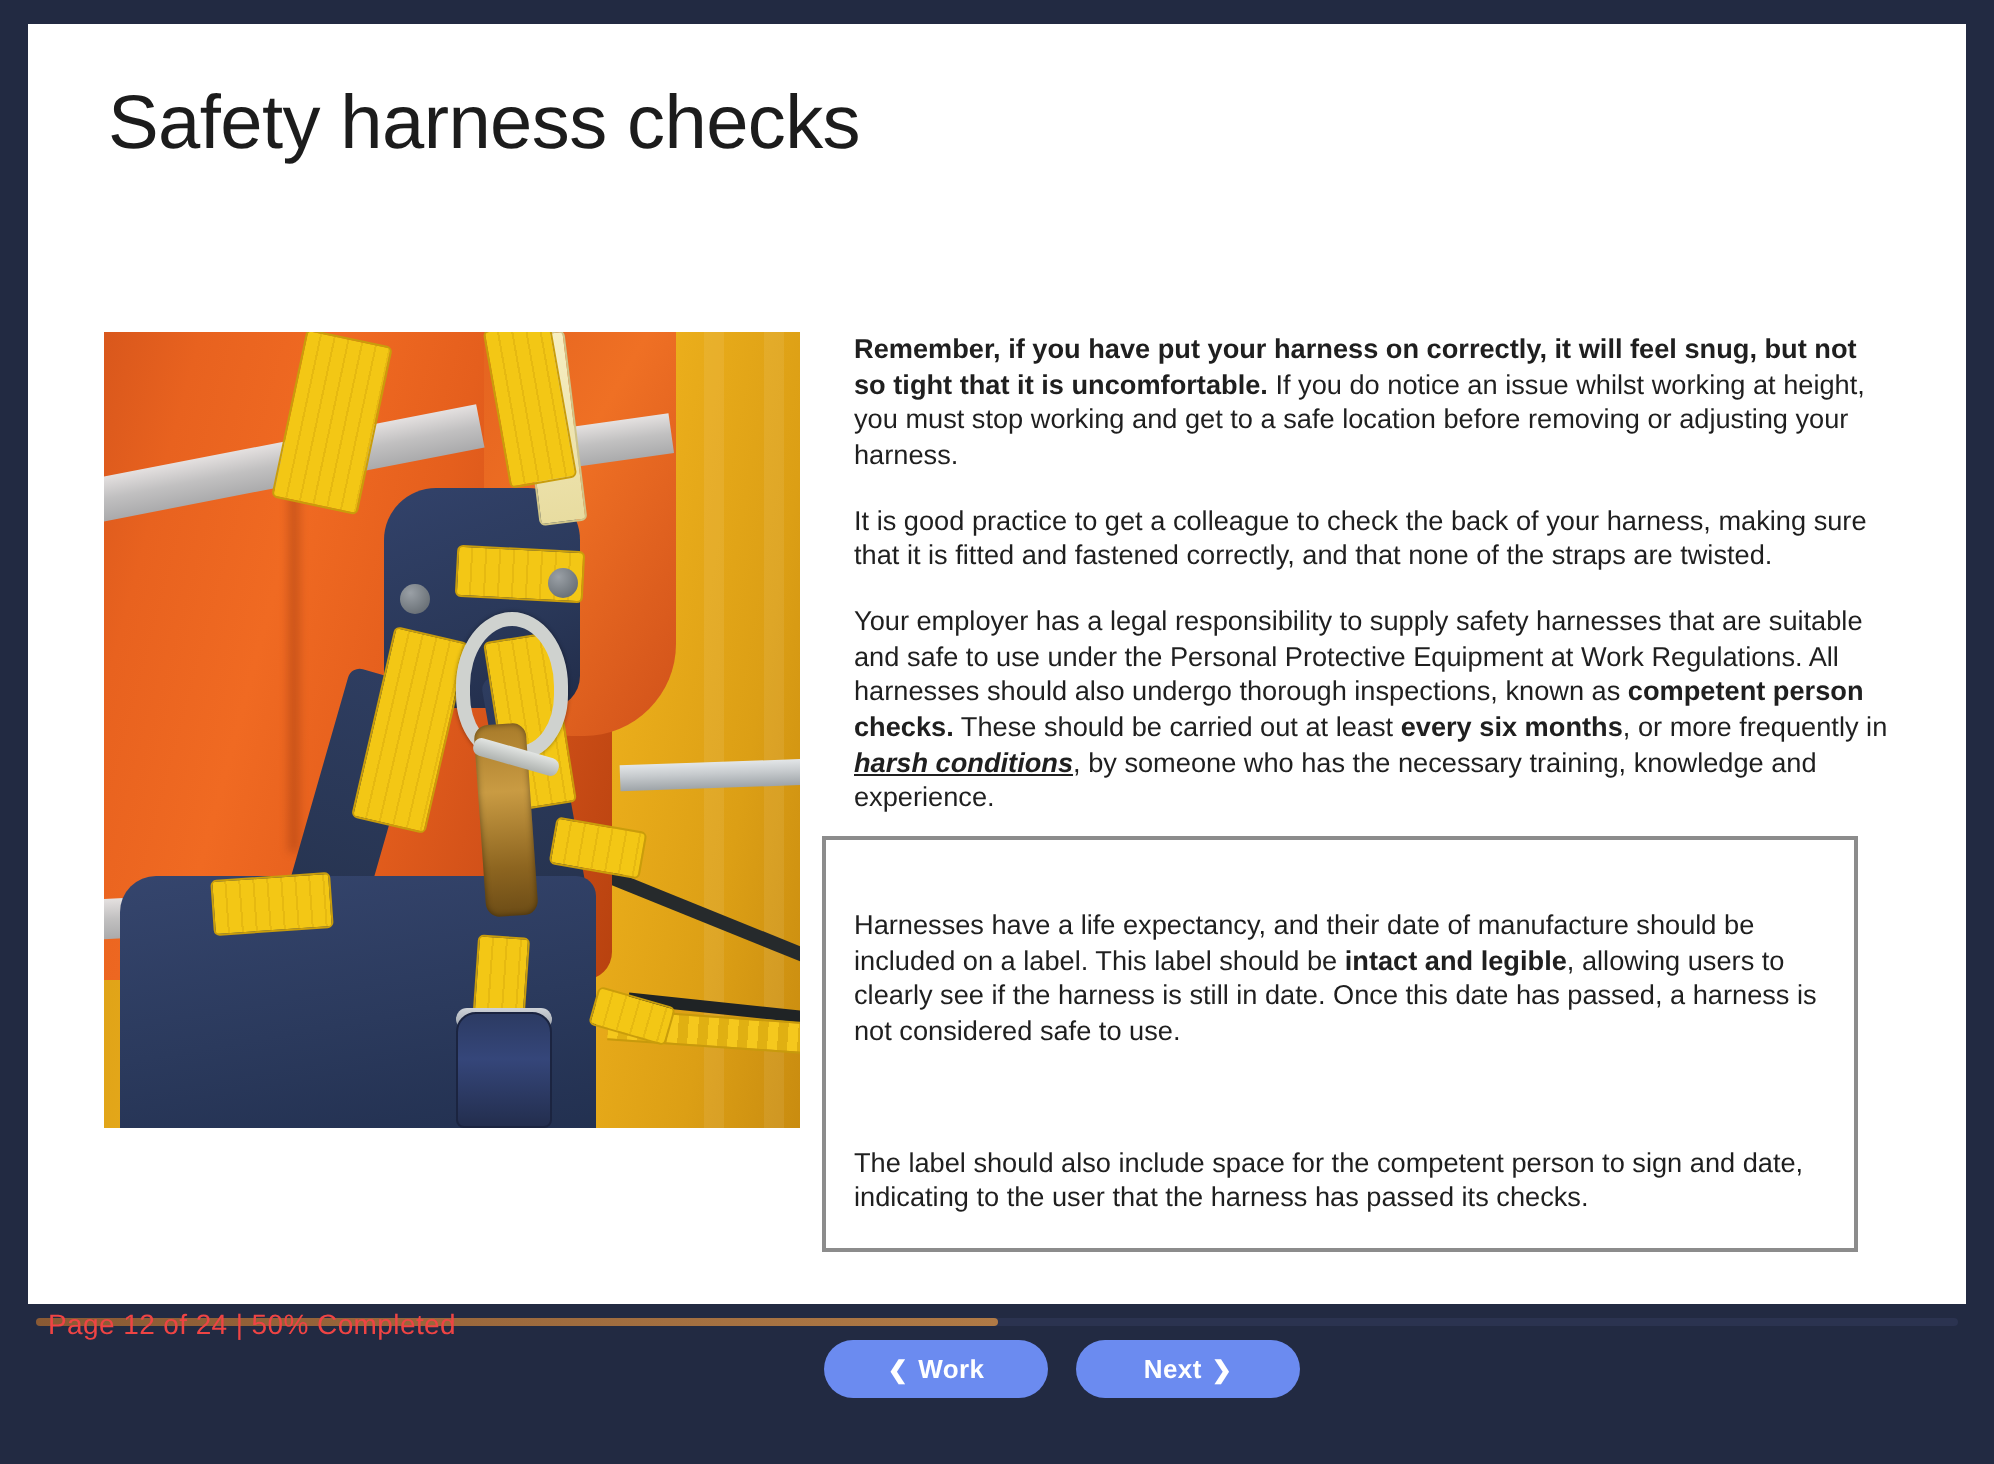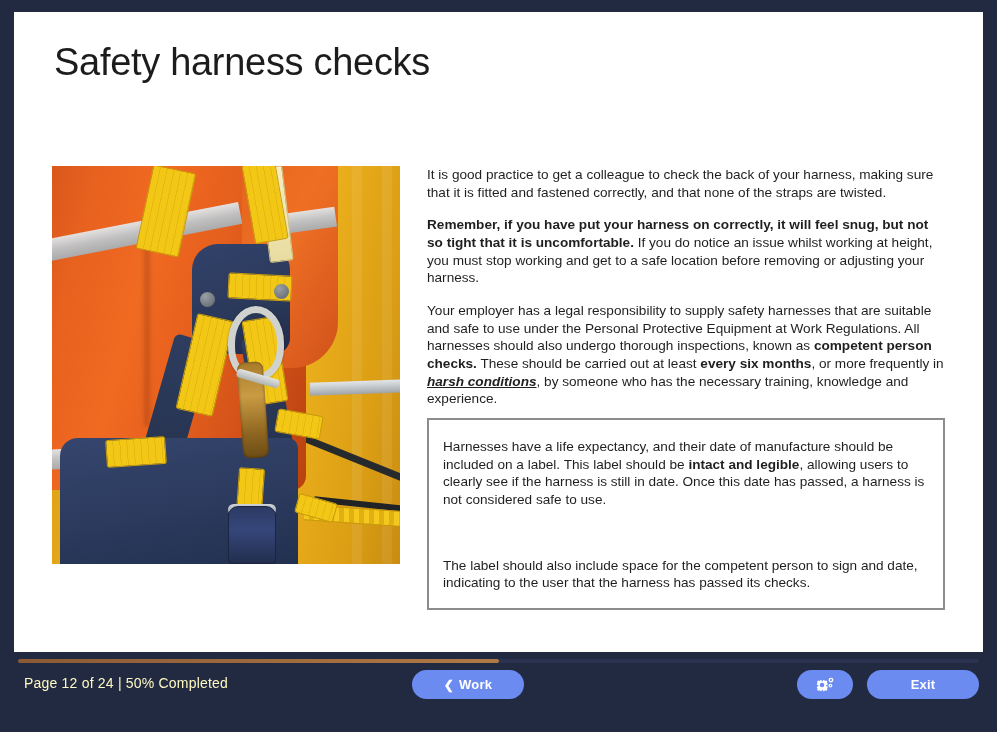--- a/index.html
+++ b/index.html
@@ -208,48 +208,48 @@
   .para b { font-weight: bold; }
   .glossary {
     font-style: italic;
     font-weight: bold;
     text-decoration: underline;
     cursor: pointer;
   }
 
   .callout {
     position: absolute;
-    left: 413px; top: 406px;
+    left: 397px; top: 406px;
     width: 518px;
     border: 2px solid #8c8c8c;
     background: #ffffff;
-    padding: 18px 16px 16px 14px;
+    padding: 34px 16px 16px 14px;
   }
   .callout .para { margin-bottom: 16px; }
   .callout .para:last-child { margin-bottom: 0; margin-top: 48px; }
 
   
   .progress-track {
     position: absolute;
     left: 18px; top: 659px;
     width: 961px; height: 4px;
     background: #2b3350;
     border-radius: 2px;
   }
   .progress-fill {
     height: 4px;
     border-radius: 2px;
     background: linear-gradient(90deg,#8a5a34,#b07a46);
   }
 
   .footer-status {
     position: absolute;
-    left: 24px; top: 675px;
+    left: 24px; top: 654px;
     font-size: 14px;
-    color: #fef9c3;
+    color: #ef4444;
     letter-spacing: .2px;
   }
 
   .nav-center {
     position: absolute;
     left: 412px; top: 670px;
     display: flex; gap: 14px;
   }
   .nav-right {
     position: absolute;
@@ -325,23 +325,23 @@
       <div class="ph-layer ph-hook"></div>
       <div class="ph-layer ph-hookgate"></div>
       <div class="ph-layer ph-bolt ph-b1"></div>
       <div class="ph-layer ph-bolt ph-b2"></div>
       <div class="ph-layer ph-can-top"></div>
       <div class="ph-layer ph-can"></div>
     </div>
 
     <div class="textcol">
 
+      <p class="para"><b>Remember, if you have put your harness on correctly, it will feel snug, but not so tight that it is uncomfortable.</b><span> If you do notice an issue whilst working at height, you must stop working and get to a safe location before removing or adjusting your harness.</span></p>
+
       <p class="para">It is good practice to get a colleague to check the back of your harness, making sure that it is fitted and fastened correctly, and that none of the straps are twisted.</p>
-
-      <p class="para"><b>Remember, if you have put your harness on correctly, it will feel snug, but not so tight that it is uncomfortable.</b><span> If you do notice an issue whilst working at height, you must stop working and get to a safe location before removing or adjusting your harness.</span></p>
 
       <p class="para"><span>Your employer has a legal responsibility to supply safety harnesses that are suitable and safe to use under the Personal Protective Equipment at Work Regulations. All harnesses should also undergo thorough inspections, known as </span><b>competent person checks.</b><span> These should be carried out at least </span><b>every six months</b><span>, or more frequently in </span><span class="glossary">harsh conditions</span><span>, by someone who has the necessary training, knowledge and experience.</span></p>
     </div>
 
     <div class="callout">
       <p class="para"><span>Harnesses have a life expectancy, and their date of manufacture should be included on a label. This label should be </span><b>intact and legible</b><span>, allowing users to clearly see if the harness is still in date. Once this date has passed, a harness is not considered safe to use.</span></p>
       <p class="para">The label should also include space for the competent person to sign and date, indicating to the user that the harness has passed its checks.</p>
     </div>
 
   </div>
@@ -350,34 +350,20 @@
     <div class="progress-fill" id="progress-fill" style="width: 50%;"></div>
   </div>
 
   <div class="footer-status">Page 12 of 24 | 50% Completed</div>
 
   <div class="nav-center">
     <button class="pill wide">
       <span class="chev">❮</span>
       <span>Work</span>
     </button>
-  </div>
-
-  <div class="nav-right">
-    <button class="pill icon-only">
-      <span>
-        <svg class="cog-svg" width="20" height="16" viewBox="0 0 20 16" fill="#ffffff" aria-hidden="true">
-          <path d="M8.3 6.05l-.78-.45.5-1.42-1.05-1.05-1.42.5-.45-.78L3.62 2.6l-.3 1.47-.9.0L2.12 2.6.64 2.85l-.45.78-1.42-.5L-2.28 4.18l.5 1.42-.78.45.25 1.48 1.47.3V8.7l-1.47.3-.25 1.48.78.45-.5 1.42 1.05 1.05 1.42-.5.45.78 1.48.25.3-1.47h.9l.3 1.47 1.48-.25.45-.78 1.42.5 1.05-1.05-.5-1.42.78-.45-.25-1.48-1.47-.3v-.9l1.47-.3z" transform="translate(4.4 0.4)"></path>
-          <circle cx="7.0" cy="8.0" r="2.25" fill="#6b8bf0"></circle>
-          <path d="M16.0 1.0l.45 1.08 1.15.12-.85.78.23 1.14-1.0-.58-1.0.58.23-1.14-.85-.78 1.15-.12z"></path>
-          <circle cx="16.0" cy="3.1" r="2.45"></circle>
-          <circle cx="16.0" cy="3.1" r="1.05" fill="#6b8bf0"></circle>
-          <circle cx="15.4" cy="8.6" r="1.9"></circle>
-          <circle cx="15.4" cy="8.6" r="0.8" fill="#6b8bf0"></circle>
-        </svg>
-      </span>
-    </button>
     <button class="pill wide">
-      <span>Exit</span>
+      <span>Next</span>
+      <span class="chev">❯</span>
     </button>
   </div>
 
+
 </div>
 
 </body></html>

